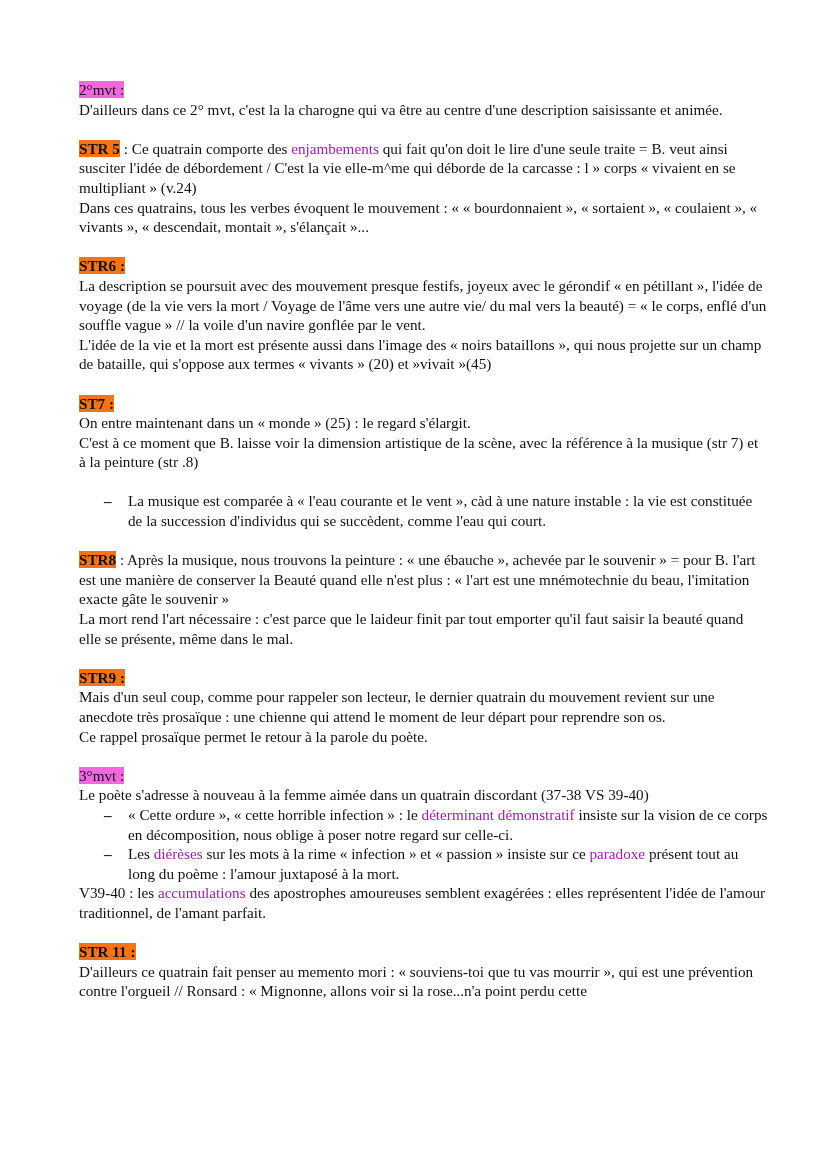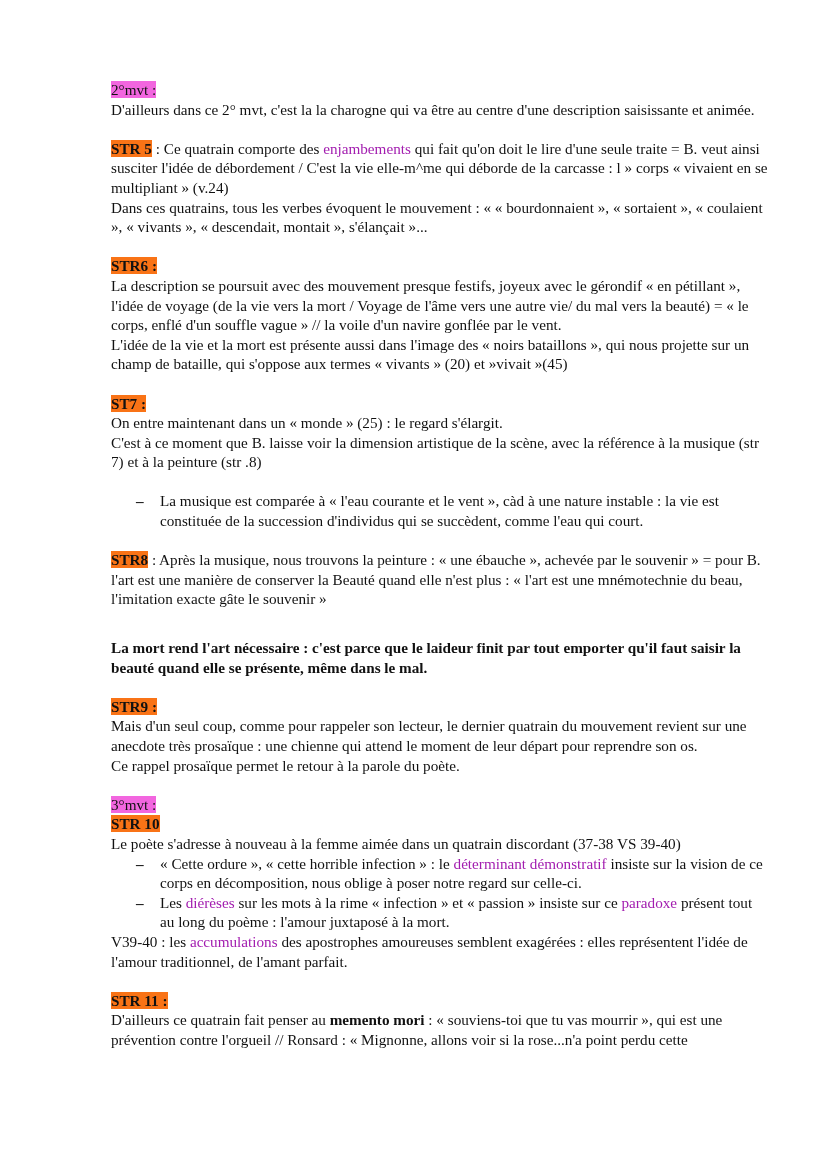--- a/index.html
+++ b/index.html
@@ -1,27 +1,27 @@
 <!DOCTYPE html>
 <html><head>
   <meta charset="utf-8">
   <style>
     html, body { margin: 0; padding: 0; background: #ffffff; }
     body {
       width: 828px; height: 1171px; overflow: hidden;
       font-family: "Liberation Serif", "DejaVu Serif", serif;
       font-size: 15.2px; line-height: 19.6px; color: #111111;
     }
-    .page { position: relative; padding: 80px 60px 0 111px; }
+    .page { position: relative; padding: 80px 60px 0 79px; }
     .para { margin: 0; }
     .gap { height: 19.6px; }
     .hl-pink { background: #f266df; }
     .hl-yellow { background: #f97316; font-weight: bold; }
     .red { color: #a21caf; }
-    .bold { font-weight: bold; margin-top: 29px; }
+    .bold { font-weight: normal; }
     ul.dash { list-style: none; margin: 0; padding: 0 0 0 49px; }
     ul.dash li { position: relative; }
     ul.dash li::before {
       content: "\2013"; position: absolute; left: -24px; top: 0; font-weight: bold;
     }
   </style>
 </head>
 <body>
 
 <div class="page">
@@ -51,21 +51,20 @@
   <p class="para"><span class="hl-yellow">STR8</span><span> : Après la musique, nous trouvons la peinture : « une ébauche », achevée par le souvenir » = pour B. l'art est une manière de conserver la Beauté quand elle n'est plus : « l'art est une mnémotechnie du beau, l'imitation exacte gâte le souvenir »</span></p>
   <p class="para bold">La mort rend l'art nécessaire : c'est parce que le laideur finit par tout emporter qu'il faut saisir la beauté quand elle se présente, même dans le mal.</p>
   <div class="gap"></div>
 
   <p class="para"><span class="hl-yellow">STR9 :</span></p>
   <p class="para">Mais d'un seul coup, comme pour rappeler son lecteur, le dernier quatrain du mouvement revient sur une anecdote très prosaïque : une chienne qui attend le moment de leur départ pour reprendre son os.</p>
   <p class="para">Ce rappel prosaïque permet le retour à la parole du poète.</p>
   <div class="gap"></div>
 
   <p class="para"><span class="hl-pink">3°mvt :</span></p>
-  <p class="para"><span class="hl-yellow">STR 10</span></p>
   <p class="para">Le poète s'adresse à nouveau à la femme aimée dans un quatrain discordant (37-38 VS 39-40)</p>
   <ul class="dash">
     <li><span>« Cette ordure », « cette horrible infection » : le </span><span class="red">déterminant démonstratif</span><span> insiste sur la vision de ce corps en décomposition, nous oblige à poser notre regard sur celle-ci.</span></li>
     <li><span>Les </span><span class="red">diérèses</span><span> sur les mots à la rime « infection » et « passion » insiste sur ce </span><span class="red">paradoxe</span><span> présent tout au long du poème : l'amour juxtaposé à la mort.</span></li>
   </ul>
   <p class="para"><span>V39-40 : les </span><span class="red">accumulations</span><span> des apostrophes amoureuses semblent exagérées : elles représentent l'idée de l'amour traditionnel, de l'amant parfait.</span></p>
   <div class="gap"></div>
 
   <p class="para"><span class="hl-yellow">STR 11 :</span></p>
   <p class="para"><span>D'ailleurs ce quatrain fait penser au </span><span class="bold">memento mori</span><span> : « souviens-toi que tu vas mourrir », qui est une prévention contre l'orgueil // Ronsard : « Mignonne, allons voir si la rose...n'a point perdu cette</span></p>

